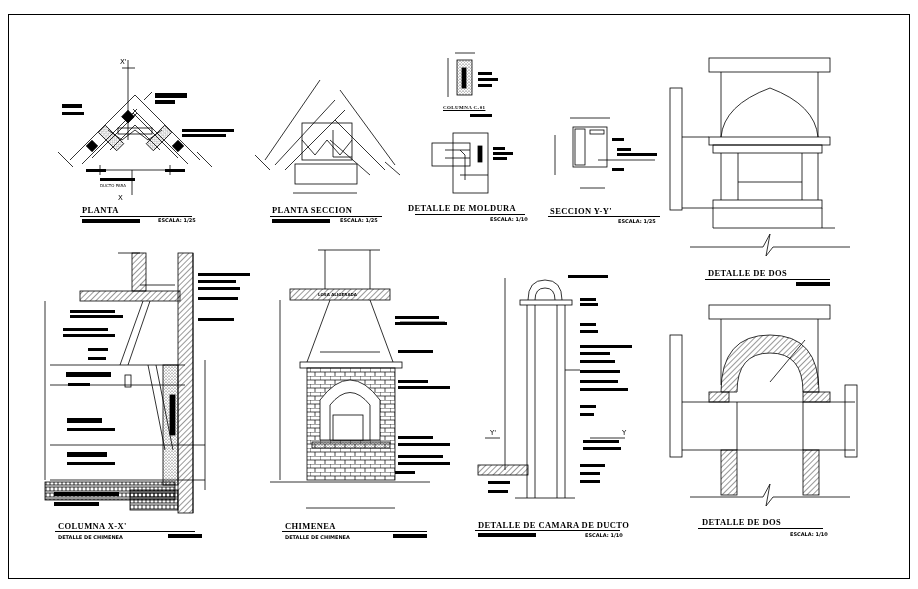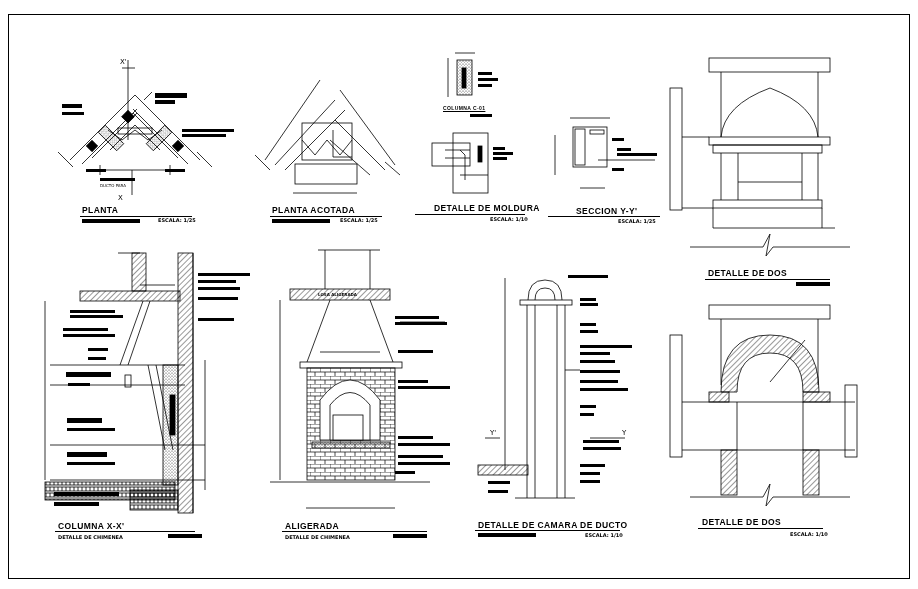--- a/index.html
+++ b/index.html
@@ -1,18 +1,18 @@
 <!DOCTYPE html>
 <html><head>
 <meta charset="utf-8">
 <style>
   html, body { margin:0; padding:0; background:#ffffff; }
   body { width:918px; height:589px; position:relative; overflow:hidden; font-family:"Liberation Sans", sans-serif; }
   #sheet { position:absolute; left:0; top:0; width:918px; height:589px; }
-  .title { position:absolute; font-family:Liberation Sans, sans-serif; font-weight:bold; font-size:8.5px; letter-spacing:0.4px; color:#000; white-space:nowrap; }
+  .title { position:absolute; font-family:Liberation Serif, serif; font-weight:bold; font-size:8.5px; letter-spacing:0.4px; color:#000; white-space:nowrap; }
   .sub { position:absolute; font-family:"DejaVu Sans", sans-serif; font-weight:bold; font-size:5px; color:#000; white-space:nowrap; }
   .scale { position:absolute; font-family:"DejaVu Sans", sans-serif; font-weight:bold; font-size:5px; color:#000; white-space:nowrap; }
   .ul { position:absolute; height:0; border-top:1px solid #000; }
   .bar { position:absolute; height:4px; background:#000; }
   .lbl { position:absolute; font-family:"DejaVu Sans", sans-serif; font-size:4px; color:#000; white-space:nowrap; }
 </style>
 </head>
 <body>
 
 <div id="sheet">
@@ -290,46 +290,46 @@
     <rect x="488" y="490" width="20" height="3"></rect>
     <rect x="395" y="471" width="20" height="3"></rect>
   </g>
 </svg>
 
 <div class="title" style="left:82px;top:205px">PLANTA</div>
 <div class="ul" style="left:80px;top:216px;width:112px"></div>
 <div class="bar" style="left:82px;top:219px;width:58px"></div>
 <div class="scale" style="left:158px;top:217px">ESCALA: 1/25</div>
 
-<div class="title" style="left:272px;top:205px">PLANTA ACOTADA</div>
+<div class="title" style="left:272px;top:205px">PLANTA SECCION</div>
 <div class="ul" style="left:270px;top:216px;width:112px"></div>
 <div class="bar" style="left:272px;top:219px;width:58px"></div>
 <div class="scale" style="left:340px;top:217px">ESCALA: 1/25</div>
 
 <div class="title" style="left:443px;top:105px;font-size:5px;text-decoration:underline">COLUMNA C-01</div>
 <div class="bar" style="left:470px;top:114px;width:22px;height:3px"></div>
 
-<div class="title" style="left:434px;top:203px">DETALLE DE MOLDURA</div>
+<div class="title" style="left:408px;top:203px">DETALLE DE MOLDURA</div>
 <div class="ul" style="left:415px;top:214px;width:110px"></div>
 <div class="scale" style="left:490px;top:216px">ESCALA: 1/10</div>
 
-<div class="title" style="left:576px;top:206px">SECCION Y-Y'</div>
+<div class="title" style="left:550px;top:206px">SECCION Y-Y'</div>
 <div class="ul" style="left:548px;top:216px;width:112px"></div>
 <div class="scale" style="left:618px;top:218px">ESCALA: 1/25</div>
 
 <div class="title" style="left:708px;top:268px">DETALLE DE DOS</div>
 <div class="ul" style="left:705px;top:279px;width:125px"></div>
 <div class="bar" style="left:796px;top:282px;width:34px"></div>
 
 <div class="title" style="left:58px;top:521px">COLUMNA X-X'</div>
 <div class="ul" style="left:55px;top:531px;width:140px"></div>
 <div class="sub" style="left:58px;top:534px">DETALLE DE CHIMENEA</div>
 <div class="bar" style="left:168px;top:534px;width:34px"></div>
 
-<div class="title" style="left:285px;top:521px">ALIGERADA</div>
+<div class="title" style="left:285px;top:521px">CHIMENEA</div>
 <div class="ul" style="left:282px;top:531px;width:145px"></div>
 <div class="sub" style="left:285px;top:534px">DETALLE DE CHIMENEA</div>
 <div class="bar" style="left:393px;top:534px;width:34px"></div>
 
 <div class="title" style="left:478px;top:520px">DETALLE DE CAMARA DE DUCTO</div>
 <div class="ul" style="left:475px;top:530px;width:145px"></div>
 <div class="bar" style="left:478px;top:533px;width:58px"></div>
 <div class="scale" style="left:585px;top:532px">ESCALA: 1/10</div>
 
 <div class="title" style="left:702px;top:517px">DETALLE DE DOS</div>

